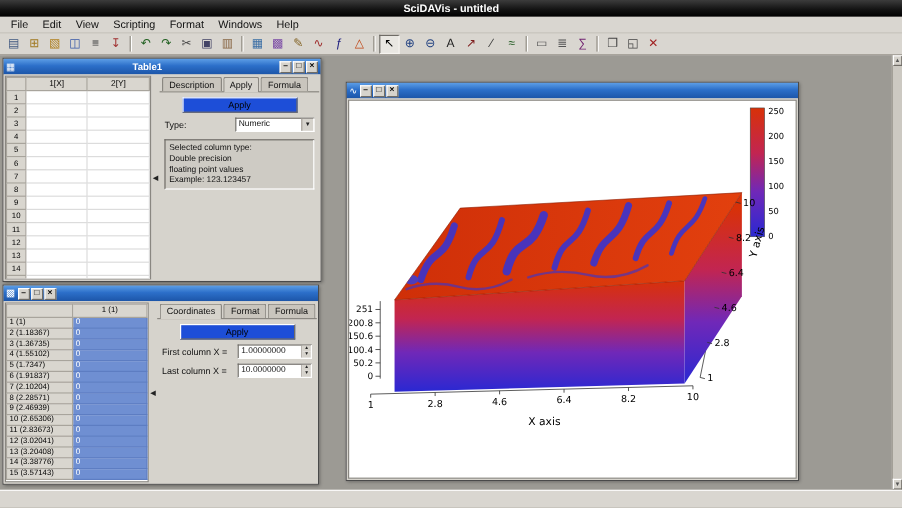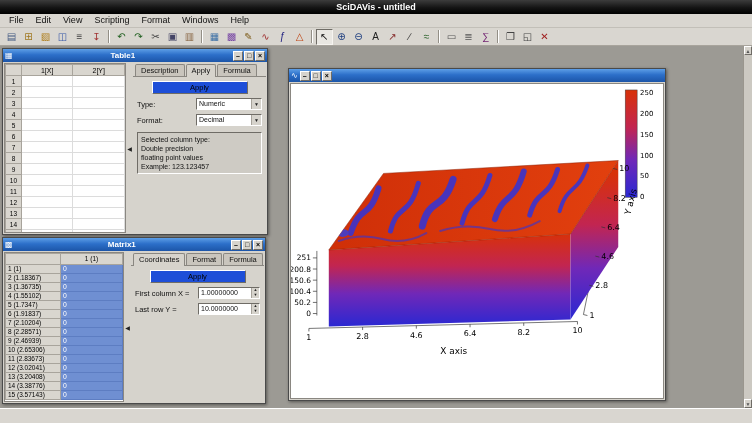--- a/index.html
+++ b/index.html
@@ -253,40 +253,32 @@
             </div>
           <div class="tabbody">
             <button class="applybtn">Apply</button>
             <div class="frow">
               <span class="flabel left">Type:</span>
               <span class="combo">
                 <span class="comboval">Numeric</span>
                 <span class="combobtn">▼</span>
               </span>
             </div>
-            <div class="frow">
-              <span class="flabel left">Format:</span>
-              <span class="combo">
-                <span class="comboval">Decimal</span>
-                <span class="combobtn">▼</span>
-              </span>
-            </div>
             <div class="infobox">Selected column type:
 Double precision
 floating point values
 Example: 123.123457</div>
           </div>
         </div>
       </div>
     </div>
 
     <div class="child" style="left:2px;top:191px;width:264px;height:167px">
       <div class="ctitle">
         <span class="cicon">▩</span>
-        <span class="ctext">Matrix1</span>
         <span class="cbtns">
           <span class="cb">–</span>
           <span class="cb">□</span>
           <span class="cb">×</span>
         </span>
       </div>
       <div class="cbody">
         <div class="gridwrap" id="matrix-grid">
             <table class="mgrid">
               <tbody>
@@ -372,21 +364,21 @@
                 <span class="flabel">First column X =</span>
                 <span class="spin">
                   <span class="spinval">1.00000000</span>
                   <span class="spinbtns">
                     <span class="sbtn">▲</span>
                     <span class="sbtn">▼</span>
                   </span>
                 </span>
               </div>
               <div class="frow">
-                <span class="flabel">Last row Y =</span>
+                <span class="flabel">Last column X =</span>
                 <span class="spin">
                   <span class="spinval">10.0000000</span>
                   <span class="spinbtns">
                     <span class="sbtn">▲</span>
                     <span class="sbtn">▼</span>
                   </span>
                 </span>
               </div>
             </div>
         </div>

